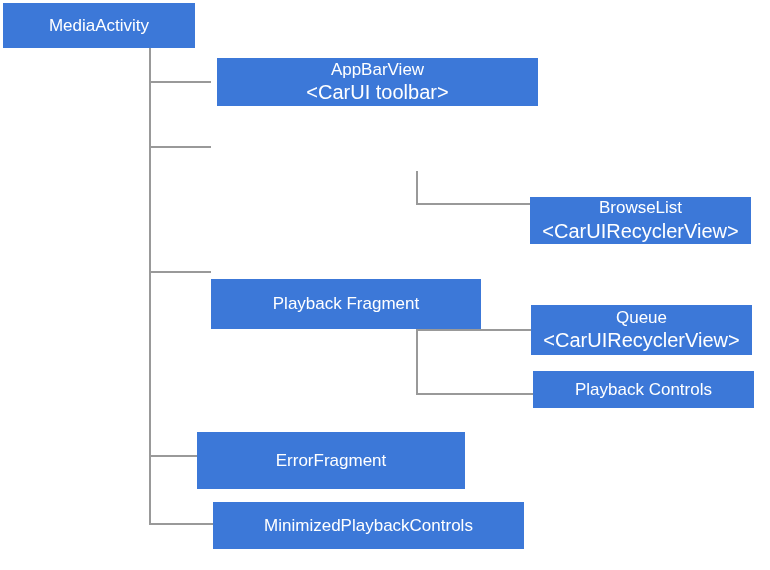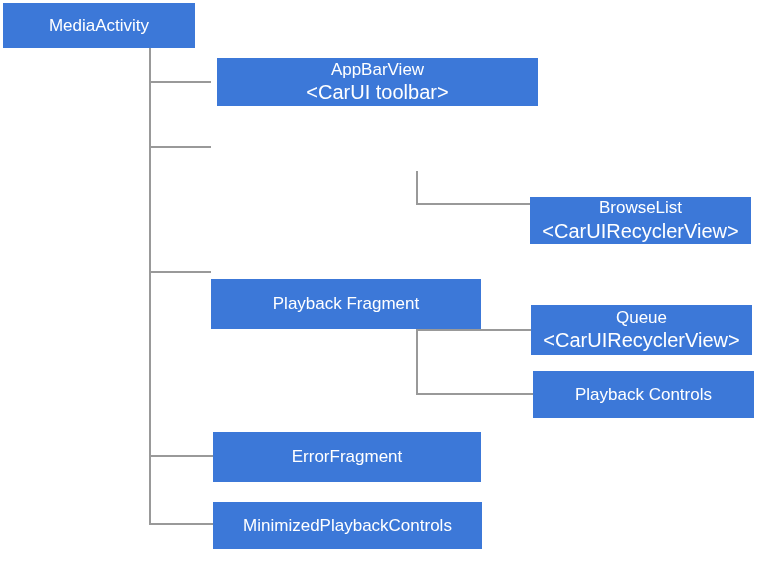--- a/index.html
+++ b/index.html
@@ -43,23 +43,23 @@
   .line.v { width: 2px; }
   .line.h { height: 2px; }
 
   
   #n-media-activity            { left: 3px;   top: 3px;   width: 192px; height: 45px; }
   #n-app-bar-view              { left: 217px; top: 58px;  width: 321px; height: 48px; text-align: right; }
   #n-browse-fragment           { left: 211px; top: 123px; width: 269px; height: 48px; }
   #n-browse-list               { left: 530px; top: 181px; width: 221px; height: 47px; margin-top: 16px; }
   #n-playback-fragment         { left: 211px; top: 247px; width: 270px; height: 50px; margin-top: 32px; }
   #n-queue                     { left: 531px; top: 305px; width: 221px; height: 50px; justify-content: center; }
-  #n-playback-controls         { left: 533px; top: 371px; width: 221px; height: 47px; }
-  #n-error-fragment            { left: 213px; top: 432px; width: 268px; height: 50px; }
-  #n-minimized-playback-controls { left: 213px; top: 502px; width: 269px; height: 47px; }
+  #n-playback-controls         { left: 533px; top: 371px; width: 221px; height: 37px; }
+  #n-error-fragment            { left: 197px; top: 432px; width: 268px; height: 57px; }
+  #n-minimized-playback-controls { left: 213px; top: 502px; width: 311px; height: 47px; }
 
   
   #l-trunk-main        { left: 149px; top: 48px;  height: 477px; }
   #l-branch-appbar     { left: 149px; top: 81px;  width: 62px; }
   #l-branch-browse     { left: 149px; top: 146px; width: 62px; }
   #l-branch-playback   { left: 149px; top: 271px; width: 62px; }
   #l-branch-error      { left: 149px; top: 455px; width: 64px; }
   #l-branch-minimized  { left: 149px; top: 523px; width: 64px; }
 
   #l-trunk-browse      { left: 416px; top: 171px; height: 34px; }

